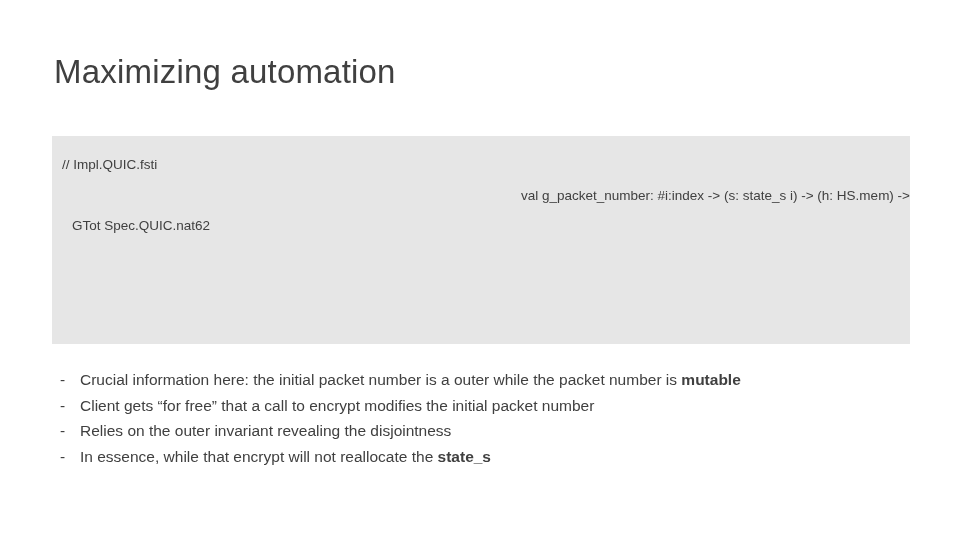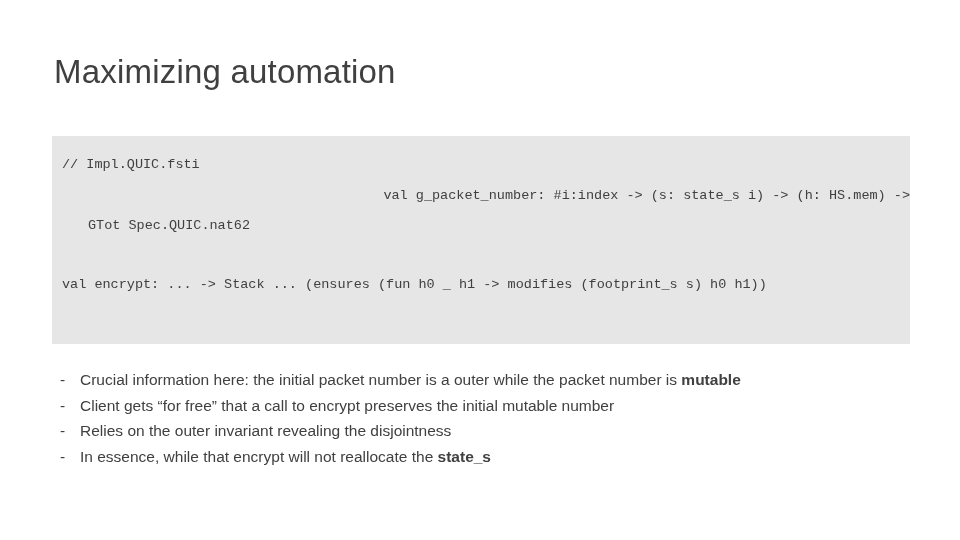--- a/index.html
+++ b/index.html
@@ -34,31 +34,31 @@
     position: absolute;
     left: 52px;
     top: 136px;
     width: 858px;
     height: 208px;
     background: #e6e6e6;
     box-sizing: border-box;
     padding: 12px 0 0 0;
   }
   .code-line {
-    font-family: Liberation Mono, monospace;
+    font-family: Liberation Sans, sans-serif;
     font-size: 13.5px;
     color: #404040;
     line-height: 1.0;
     padding-left: 10px;
     white-space: pre;
   }
   .cl-comment { margin-top: 10px; }
   .cl-1 { margin-top: 41px; }
   .cl-2 { margin-top: 17px; text-align: right; }
-  .cl-3 { margin-top: 17px; padding-left: 36px; }
+  .cl-3 { margin-top: 17px; padding-left: 20px; }
   .cl-4 { margin-top: 45px; }
 
   .bullets {
     position: absolute;
     left: 54px;
     top: 372px;
     width: 860px;
   }
   .bullet-row {
     display: flex;
@@ -89,31 +89,30 @@
 <body>
 
 <div class="slide">
 
   <div class="slide-title">Maximizing automation</div>
 
   <div class="code-block">
     <div class="code-line cl-comment">// Impl.QUIC.fsti</div>
     <div class="code-line cl-2">val g_packet_number: #i:index -&gt; (s: state_s i) -&gt; (h: HS.mem) -&gt;</div>
     <div class="code-line cl-3">GTot Spec.QUIC.nat62</div>
-    <div class="code-line cl-4">val encrypt: ... -&gt; Stack ... (ensures (fun h0 _ h1 -&gt; modifies (footprint_s s) h0 h1))</div>
   </div>
 
   <div class="bullets">
     <div class="bullet-row">
       <span class="bullet-dash">-</span>
       <span class="bullet-text"><span>Crucial information here: the initial packet number is a outer while the packet number is </span><b>mutable</b><span></span></span>
     </div>
     <div class="bullet-row">
       <span class="bullet-dash">-</span>
-      <span class="bullet-text"><span>Client gets “for free” that a call to encrypt preserves the initial mutable number</span><b></b><span></span></span>
+      <span class="bullet-text"><span>Client gets “for free” that a call to encrypt modifies the initial packet number</span><b></b><span></span></span>
     </div>
     <div class="bullet-row">
       <span class="bullet-dash">-</span>
       <span class="bullet-text"><span>Relies on the outer invariant revealing the disjointness</span><b></b><span></span></span>
     </div>
     <div class="bullet-row">
       <span class="bullet-dash">-</span>
       <span class="bullet-text"><span>In essence, while that encrypt will not reallocate the </span><b>state_s</b><span></span></span>
     </div>
   </div>

